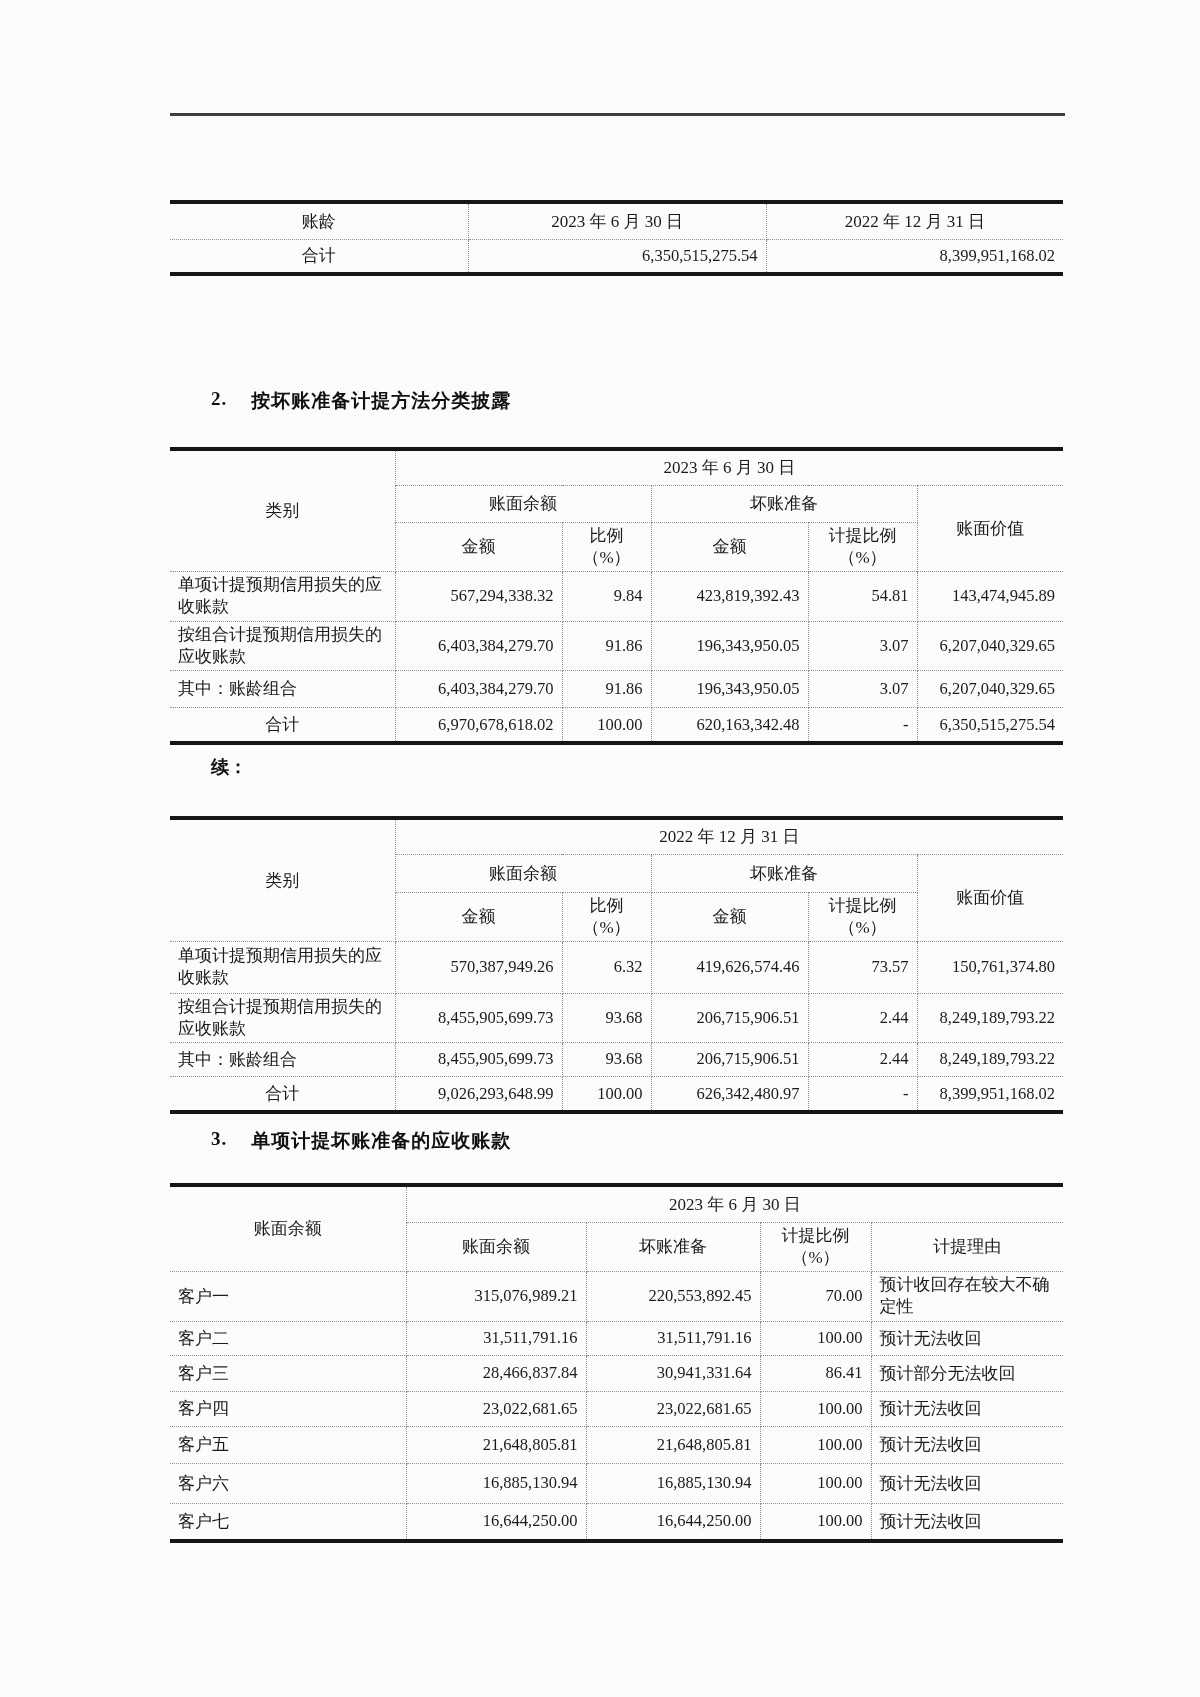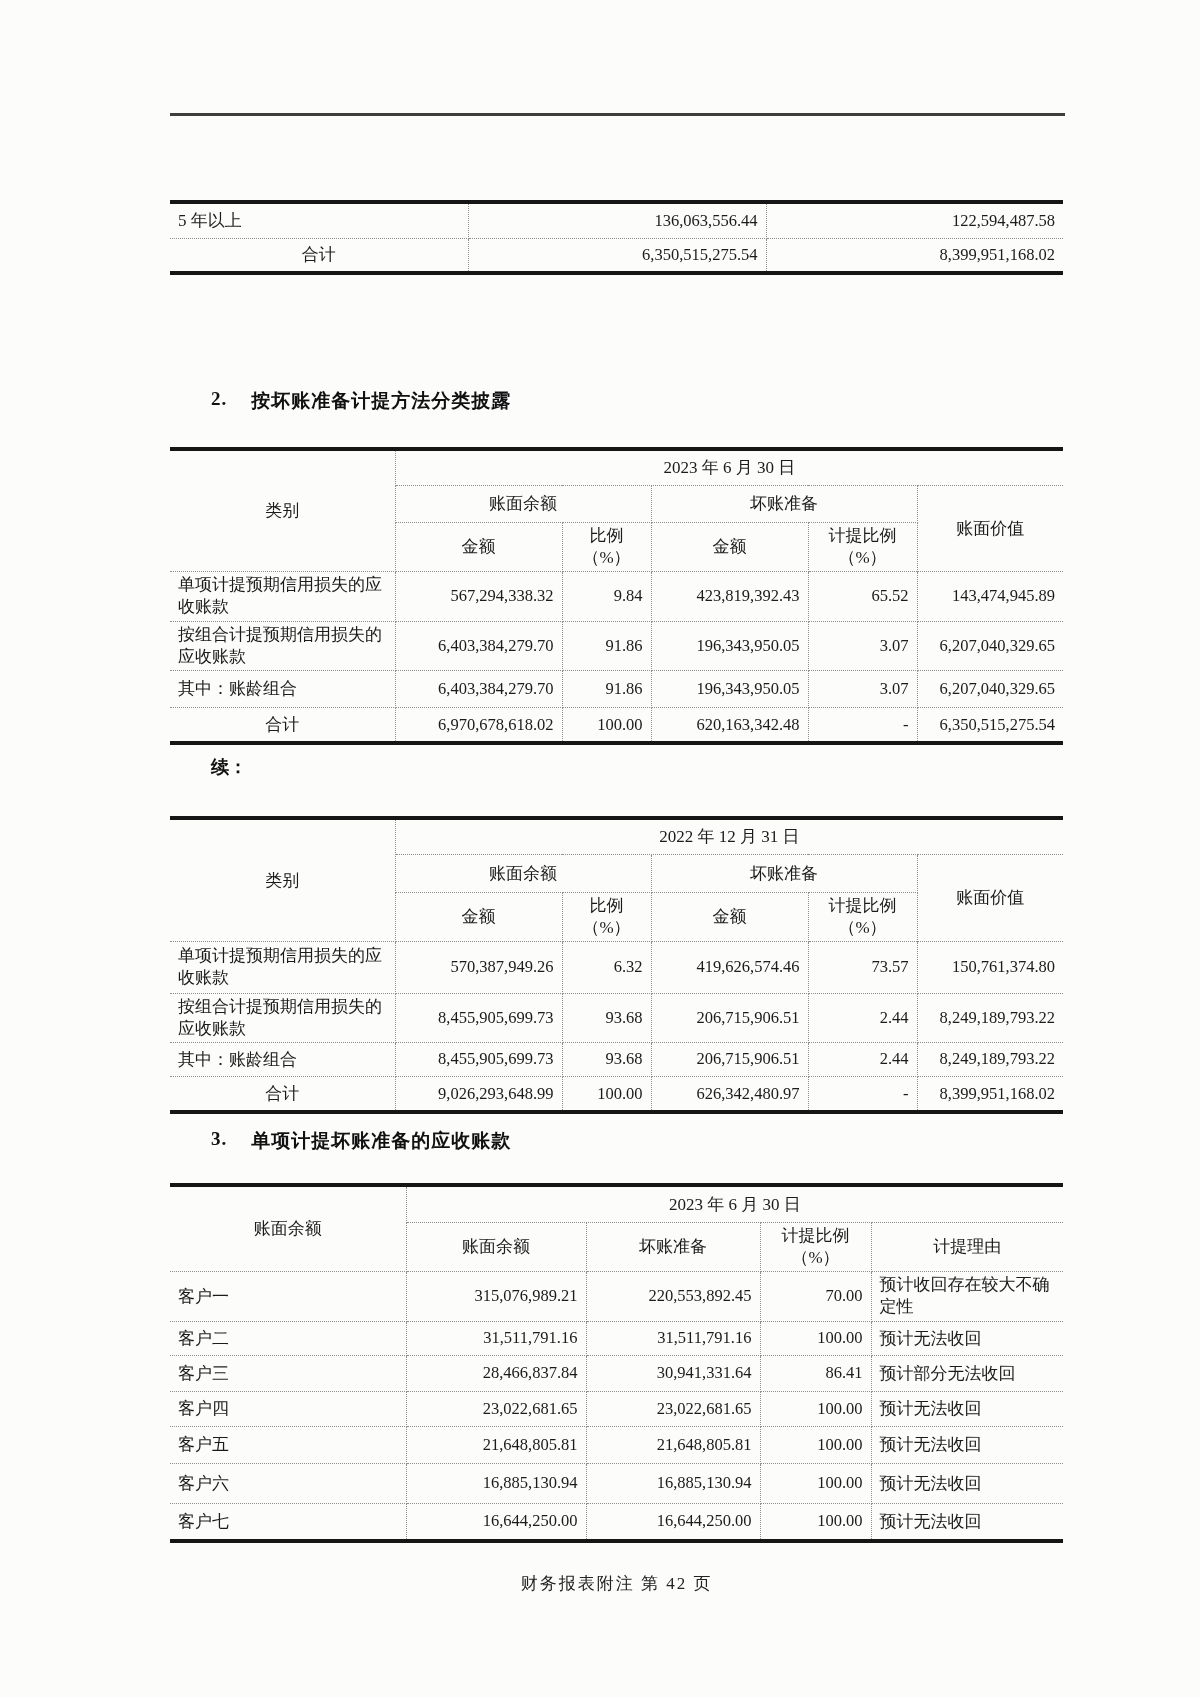--- a/index.html
+++ b/index.html
@@ -89,24 +89,24 @@
 
   <div class="top-rule"></div>
 
   <table class="doc-table" style="top:200px;">
     <colgroup>
         <col style="width:298px">
         <col style="width:298px">
         <col style="width:297px">
       </colgroup>
     <tbody>
-    <tr style="height:36px">
-      <td class="lbl-left">5 年以上</td>
-      <td class="num">136,063,556.44</td>
-      <td class="num">122,594,487.58</td>
+        <tr style="height:37px">
+      <td class="hdr">账龄</td>
+      <td class="hdr">2023 年 6 月 30 日</td>
+      <td class="hdr">2022 年 12 月 31 日</td>
     </tr>
     <tr style="height:35px">
       <td class="lbl-center">合计</td>
       <td class="num">6,350,515,275.54</td>
       <td class="num">8,399,951,168.02</td>
     </tr>
   </tbody>
     </table>
 
   <div class="sec-heading" style="top:388px;">
@@ -143,21 +143,21 @@
       <td class="hdr two-line">
         <div>计提比例</div>
         <div>（%）</div>
       </td>
     </tr>
     <tr style="height:50px">
       <td class="lbl-left two-line">单项计提预期信用损失的应收账款</td>
       <td class="num">567,294,338.32</td>
       <td class="num">9.84</td>
       <td class="num">423,819,392.43</td>
-      <td class="num">65.52</td>
+      <td class="num">54.81</td>
       <td class="num">143,474,945.89</td>
     </tr>
     <tr style="height:48px">
       <td class="lbl-left two-line">按组合计提预期信用损失的应收账款</td>
       <td class="num">6,403,384,279.70</td>
       <td class="num">91.86</td>
       <td class="num">196,343,950.05</td>
       <td class="num">3.07</td>
       <td class="num">6,207,040,329.65</td>
     </tr>
@@ -320,15 +320,14 @@
     <tr style="height:38px">
       <td class="lbl-left">客户七</td>
       <td class="num">16,644,250.00</td>
       <td class="num">16,644,250.00</td>
       <td class="num">100.00</td>
       <td class="lbl-left">预计无法收回</td>
     </tr>
   </tbody>
     </table>
 
-  <div class="page-footer">财务报表附注 第 42 页</div>
 
 </div>
 
 </body></html>

